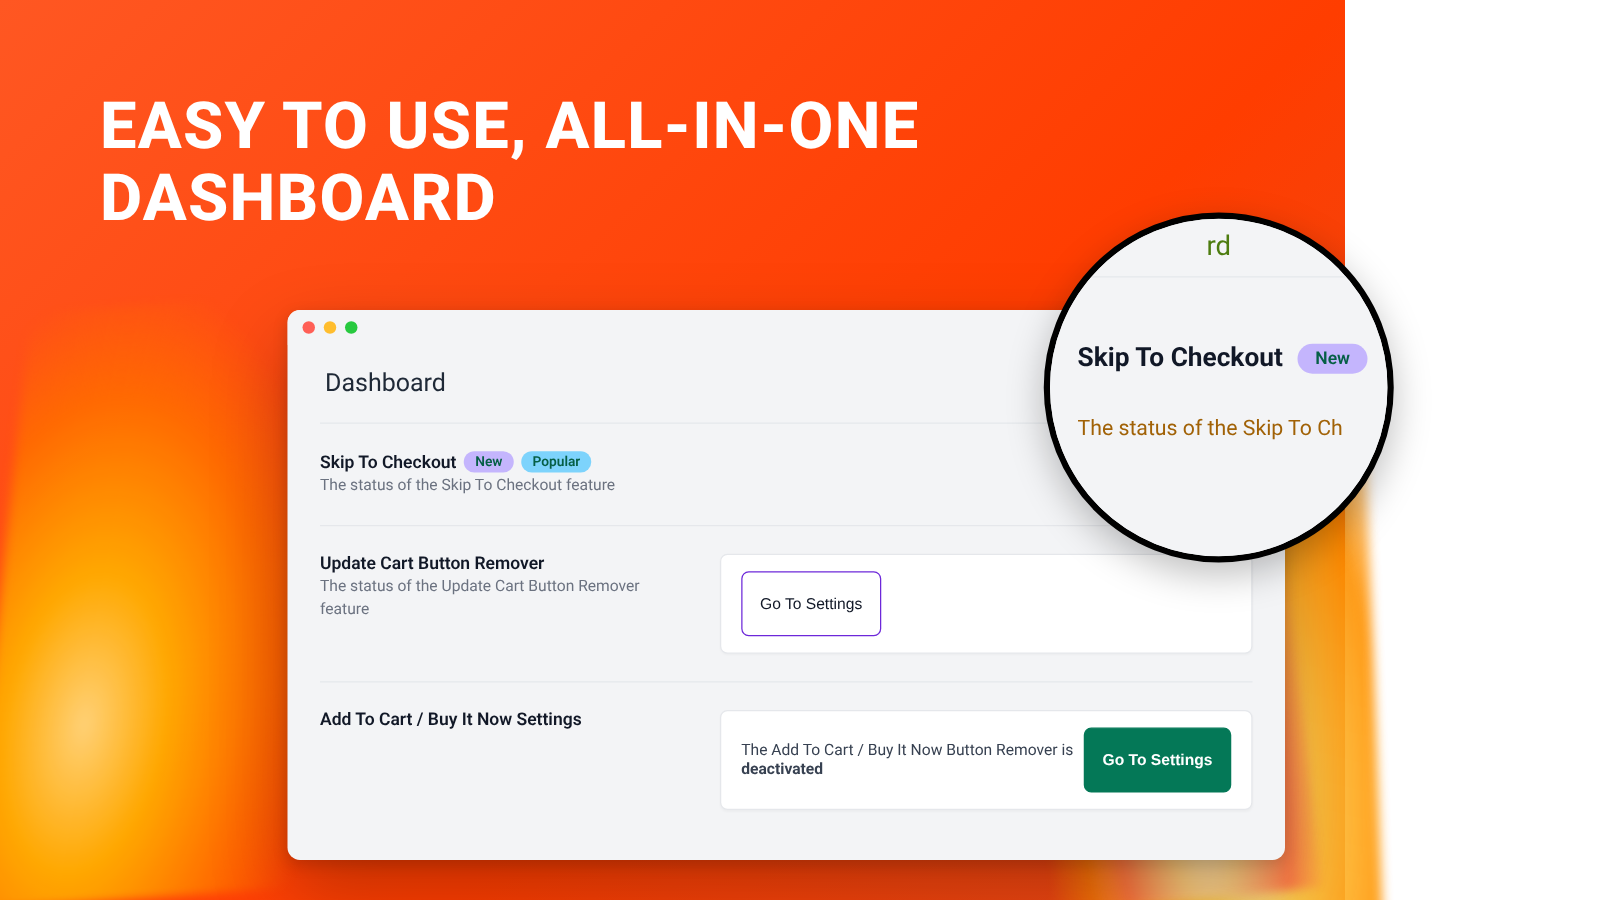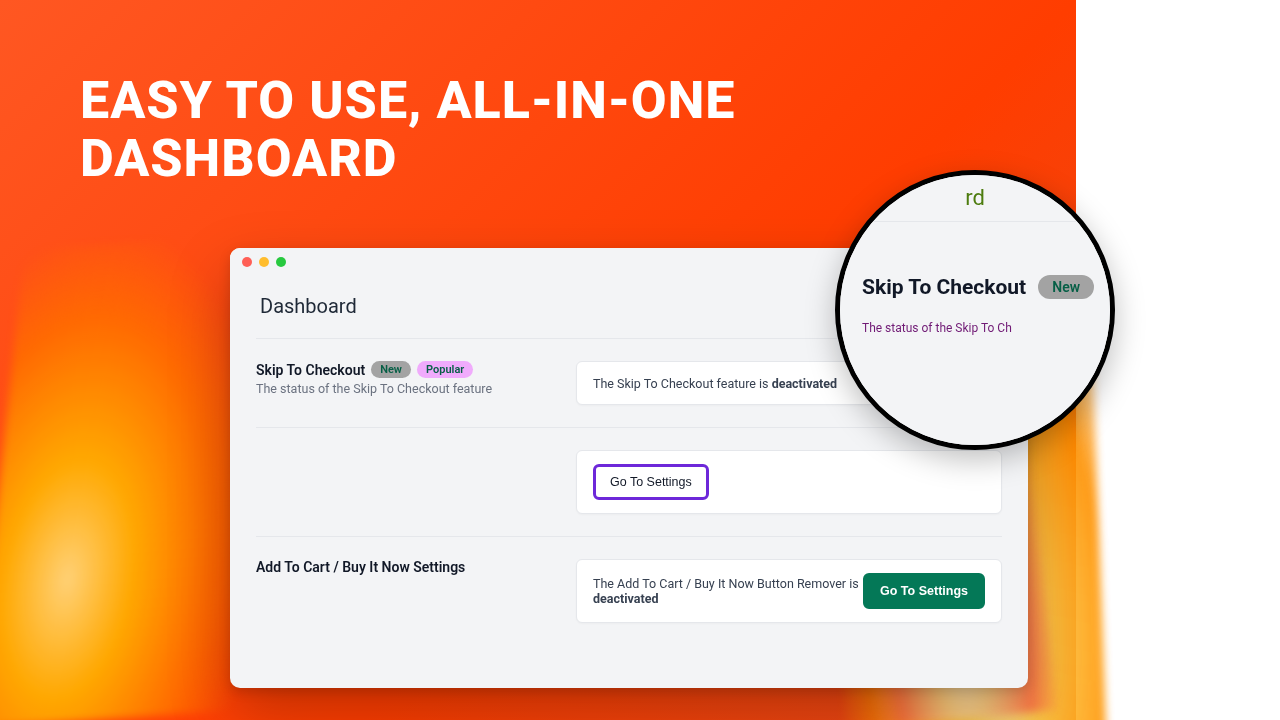--- a/index.html
+++ b/index.html
@@ -47,43 +47,43 @@
 
   .content { padding: 10px 26px 0 26px; }
   .dash-heading { font-size: 20px; color:#1f2937; font-weight:400; margin: 8px 0 20px 4px; }
 
   .section { display:flex; align-items:flex-start; padding: 22px 0; border-top: 1px solid #e5e7eb; }
   .section:first-of-type { border-top: 1px solid #e5e7eb; }
   .left { width: 320px; padding-right: 20px; }
   .left h3 { font-size: 14px; font-weight:600; color:#111827; display:flex; align-items:center; flex-wrap:wrap; gap:6px; }
   .left p { margin-top:2px; font-size: 12.5px; color:#6b7280; line-height:1.45; max-width: 280px;}
   .badge { display:inline-block; padding: 2px 9px; font-size:11px; font-weight:600; border-radius: 999px; }
-  .badge.green { background:#a3a3a3; color:#065f46; }
-  .badge.teal  { background:#f0abfc; color:#065f46; }
+  .badge.green { background:#c4b5fd; color:#065f46; }
+  .badge.teal  { background:#7dd3fc; color:#065f46; }
 
   .card {
     flex:1;
     background:#ffffff;
     border-radius: 6px;
     border: 1px solid #e5e7eb;
     padding: 13px 16px;
     min-height: 44px;
     display:flex; align-items:center; justify-content: space-between;
     font-size: 12.5px; color:#374151;
     box-shadow: 0 1px 2px rgba(0,0,0,0.03);
   }
   .card .text strong { font-weight:700; }
   .btn {
     border-radius: 6px;
-    padding: 8px 14px;
+    padding: 18px 14px;
     font-size: 12.5px;
     font-weight:500;
     white-space: nowrap;
     cursor: pointer;
-    border:3px solid #6d28d9;
+    border:1px solid #6d28d9;
     background:#ffffff;
     color:#111827;
     text-align:center;
   }
   .btn.primary { background:#047857; border-color:#047857; color:#ffffff; font-weight:600; }
 
   
   .loupe {
     position:absolute;
     left: 835px; top: 170px;
@@ -108,24 +108,24 @@
   .loupe-row1 {
     position:absolute;
     top: 100px;
     left: 22px; right: 12px;
     display:flex; align-items:center; gap:12px;
     font-size: 21px; font-weight:700; color:#111827;
   }
   .loupe-row1 .badge { font-size:14px; padding:4px 14px; }
   .loupe-desc {
     position:absolute;
-    top: 146px;
+    top: 158px;
     left: 22px; right: 10px;
-    font-size: 12px;
-    color:#701a75;
+    font-size: 17px;
+    color:#a16207;
     white-space: nowrap;
   }
 </style>
 </head>
 <body>
 
 <div class="stage">
   <div class="flame f1"></div>
   <div class="flame f2"></div>
   <div class="flame f3"></div>
@@ -147,26 +147,27 @@
       <div id="sections-mount">
           <div class="section">
             <div class="left">
               <h3>
                 <span>Skip To Checkout</span>
                 <span class="badge green">New</span>
                 <span class="badge teal">Popular</span>
               </h3>
               <p>The status of the Skip To Checkout feature</p>
             </div>
-            <div class="card">
-              <div class="text"><span>The Skip To Checkout feature is </span><strong>deactivated</strong></div>
-            </div>
           </div>
           <div class="section">
             <div class="left">
+              <h3>
+                <span>Update Cart Button Remover</span>
+              </h3>
+              <p>The status of the Update Cart Button Remover feature</p>
             </div>
             <div class="card">
               <button class="btn">Go To Settings</button>
             </div>
           </div>
           <div class="section">
             <div class="left">
               <h3>
                 <span>Add To Cart / Buy It Now Settings</span>
               </h3>

